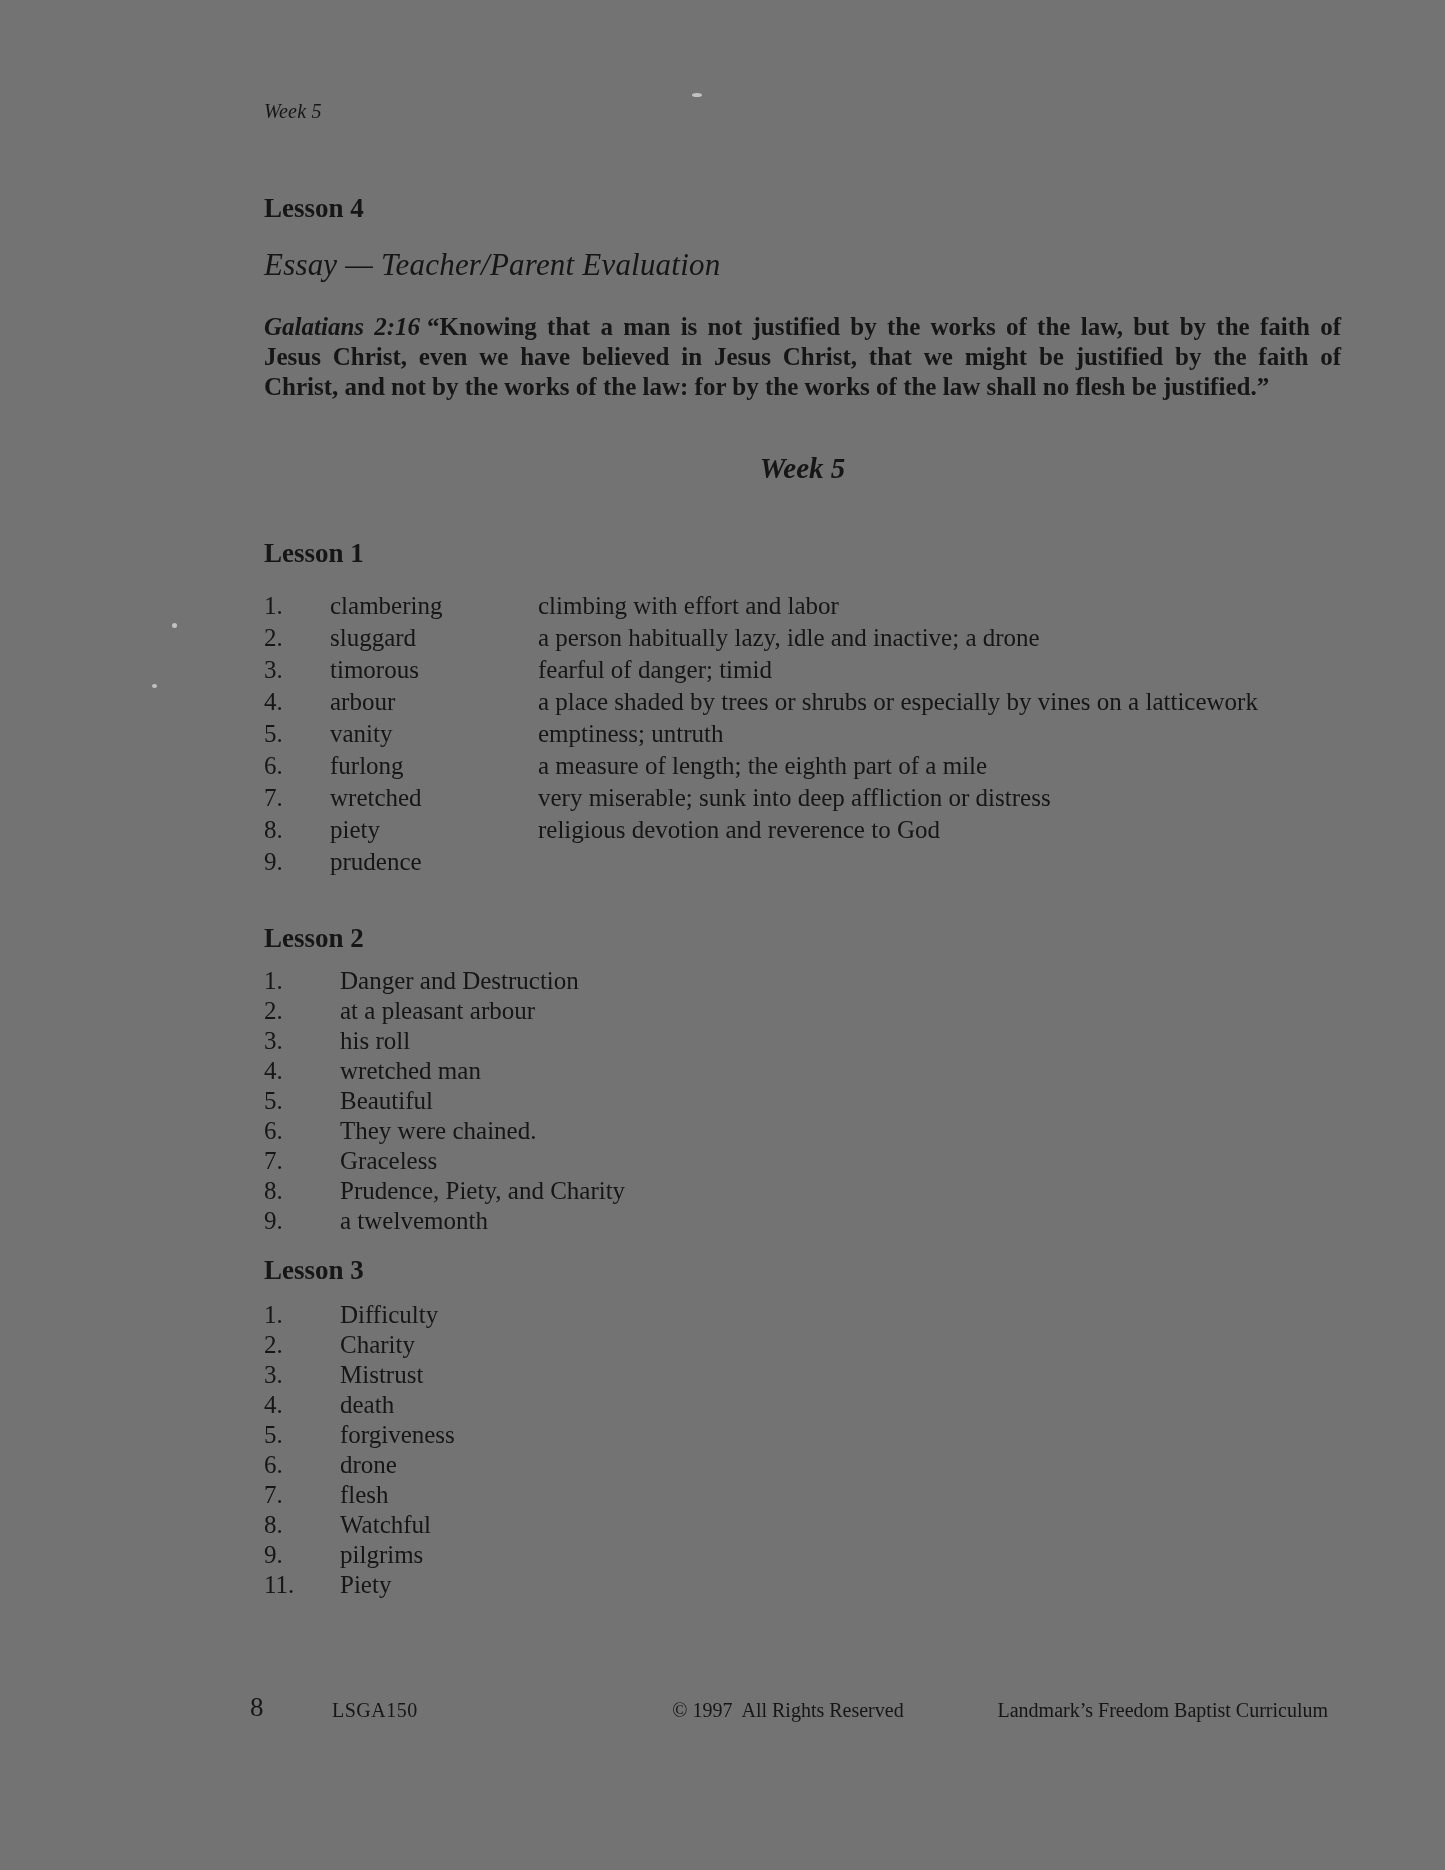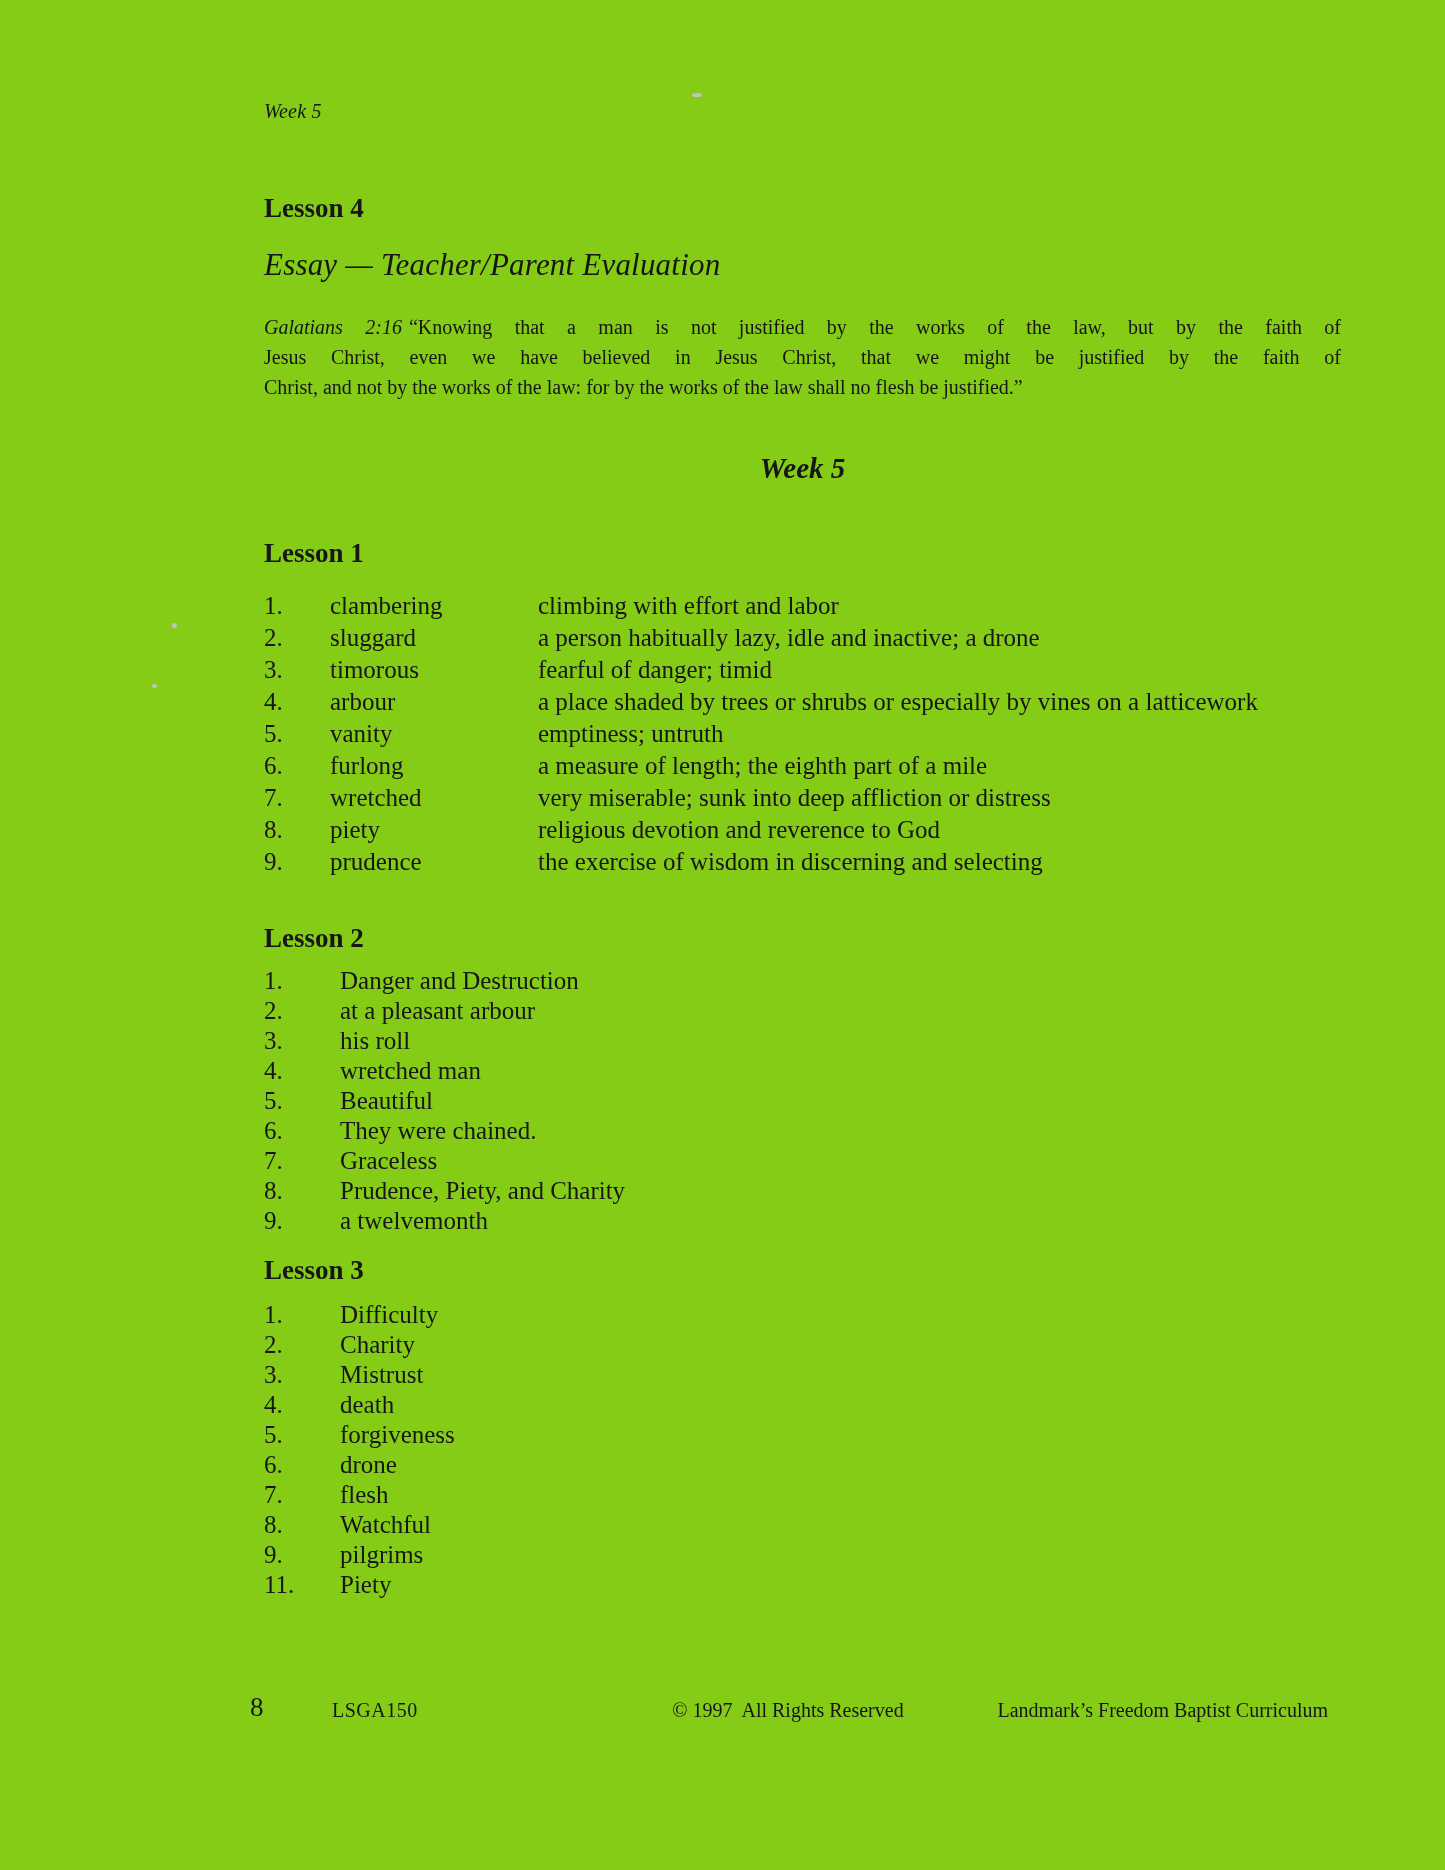--- a/index.html
+++ b/index.html
@@ -1,33 +1,33 @@
 <!DOCTYPE html>
 <html><head>
 <meta charset="utf-8">
 <style>
   html,body { margin:0; padding:0; background:#ffffff; }
   .page {
-    position:relative; width:1445px; height:1870px; background:#84cc16;
+    position:relative; width:1445px; height:1870px; background:#737373;
     font-family:"Liberation Serif","DejaVu Serif",serif; color:#161616;
     overflow:hidden;
   }
   .abs { position:absolute; }
 
   .week-corner { left:264px; top:100px; font-style:italic; font-size:20px; letter-spacing:0.2px; }
 
   .h-lesson { left:264px; font-weight:bold; font-size:27px; }
   .h-lesson4 { top:193px; }
   .h-lesson1 { top:538px; }
   .h-lesson2 { top:923px; }
   .h-lesson3 { top:1255px; }
 
   .essay-title { left:264px; top:247px; font-style:italic; font-size:31px; letter-spacing:0.2px; }
 
-  .verse { left:264px; top:312px; width:1077px; font-size:20px; line-height:30px; }
+  .verse { left:264px; top:312px; width:1077px; font-size:25px; line-height:30px;font-weight:bold; }
   .verse .vline { text-align:justify; text-align-last:justify; }
   .verse .vline.last { text-align:left; text-align-last:auto; }
   .verse .ref { font-style:italic; padding-right:7px; }
 
   .week-center { left:264px; top:452px; width:1077px; text-align:center;
                  font-weight:bold; font-style:italic; font-size:29px; }
 
   .list { left:264px; font-size:25px; }
   .list .row { display:flex; align-items:baseline; }
   .vocab-list { top:590px; width:1120px; }
@@ -117,21 +117,20 @@
 
       <div class="row">
         <span class="num">8.</span>
         <span class="term">piety</span>
         <span class="def">religious devotion and reverence to God</span>
       </div>
 
       <div class="row">
         <span class="num">9.</span>
         <span class="term">prudence</span>
-        <span class="def">the exercise of wisdom in discerning and selecting</span>
       </div>
     </div>
 
   <div class="abs h-lesson h-lesson2">Lesson 2</div>
 
   <div class="abs list ans-list ans-list-2">
 
       <div class="row">
         <span class="num">1.</span>
         <span class="txt">Danger and Destruction</span>

